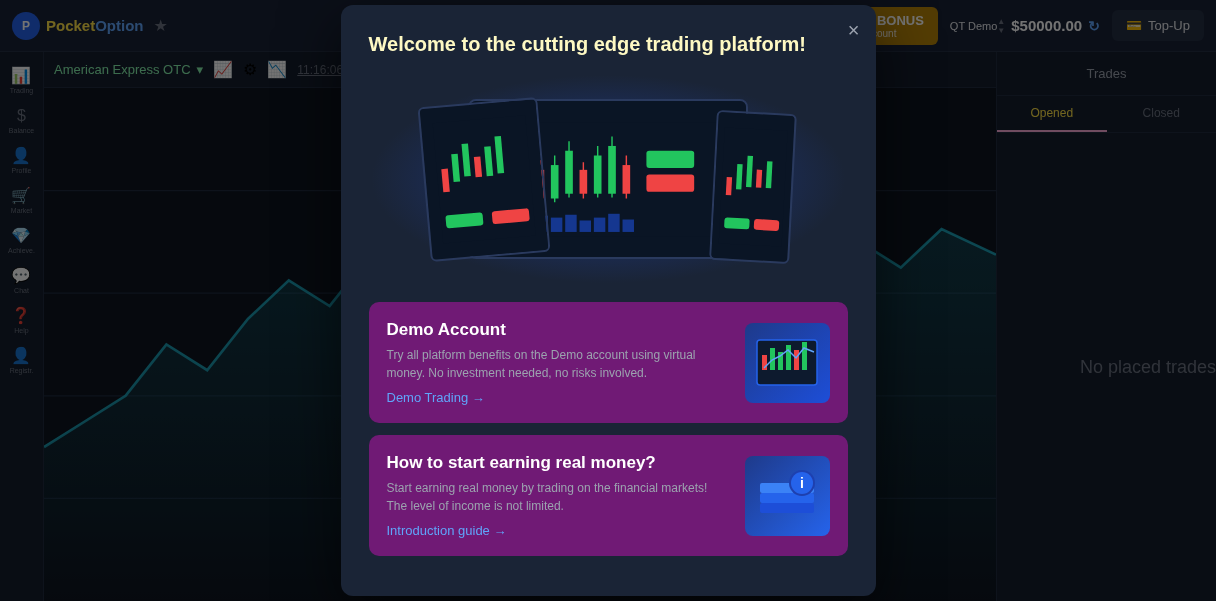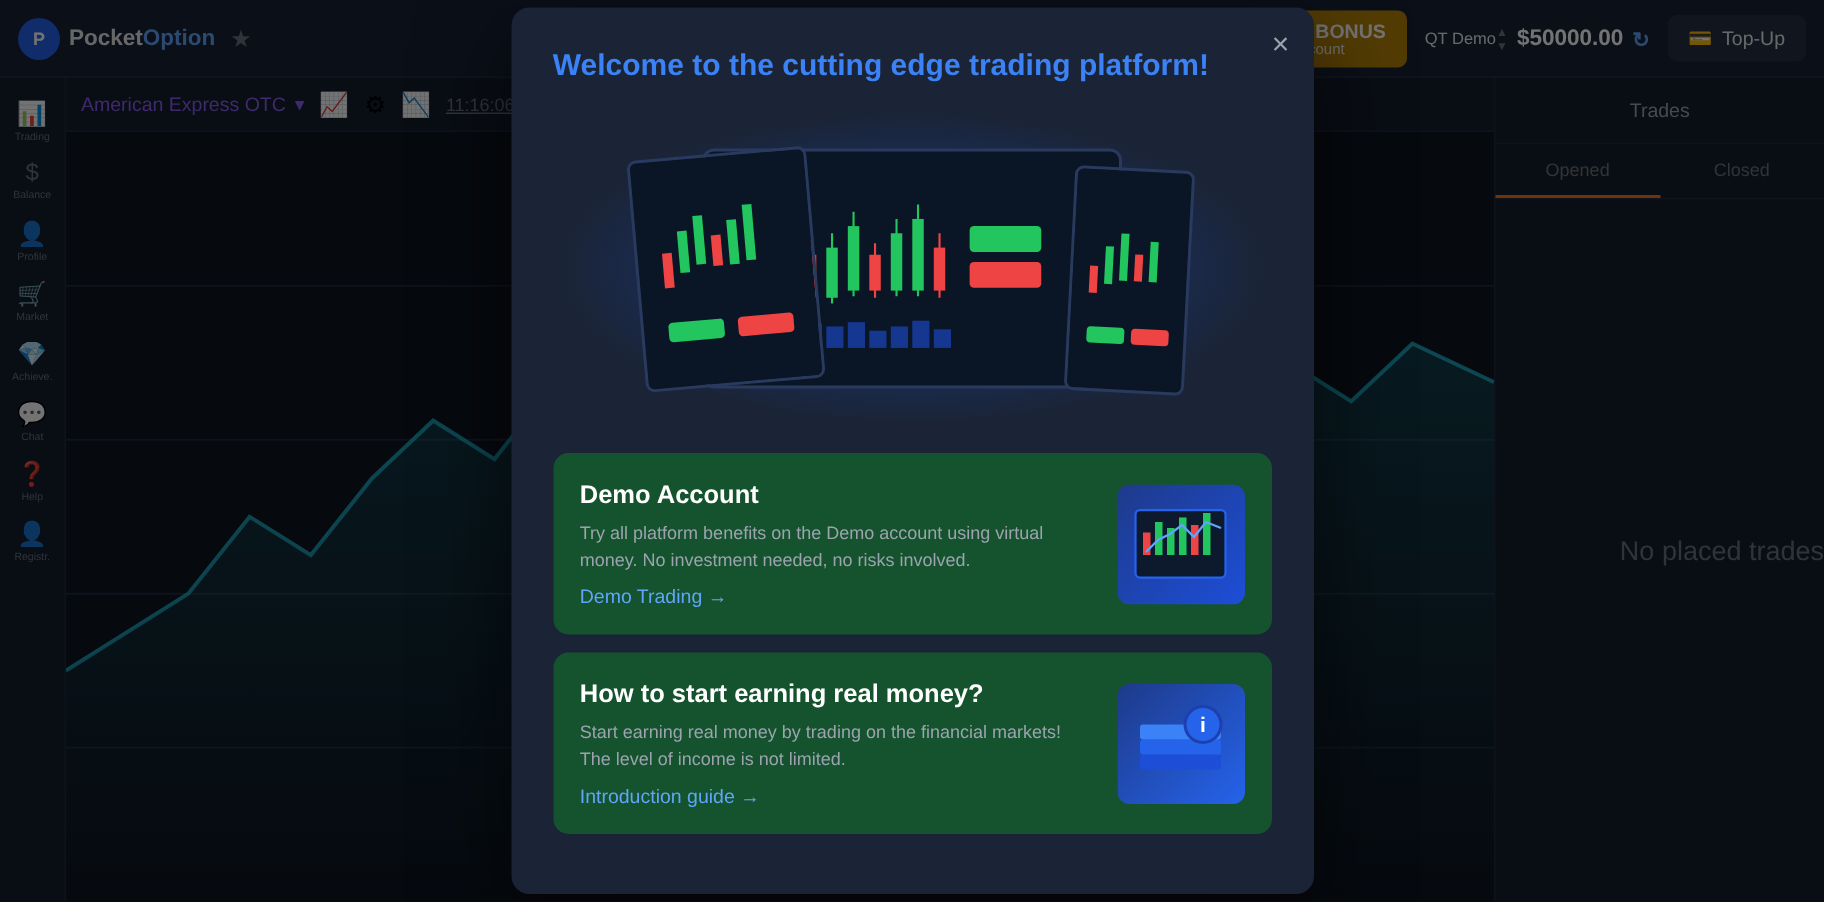--- a/index.html
+++ b/index.html
@@ -60,21 +60,21 @@
       font-size: 12px;
     }
 
     .logo-text {
       color: white;
       font-size: 15px;
       font-weight: 600;
     }
 
     .logo-text span {
-      color: #e5e5e5;
+      color: #fde047;
     }
 
     .star-icon {
       color: #6b7280;
       font-size: 16px;
     }
 
     .header-right {
       display: flex;
       align-items: center;
@@ -214,21 +214,21 @@
       align-items: center;
       padding: 0 10px;
       gap: 10px;
       border-bottom: 1px solid #1f2a3e;
     }
 
     .instrument-selector {
       display: flex;
       align-items: center;
       gap: 6px;
-      color: #8b5cf6;
+      color: #86efac;
       font-size: 13px;
       cursor: pointer;
     }
 
     .chart-info {
       color: #6b7280;
       font-size: 12px;
       text-decoration: underline;
     }
 
@@ -262,22 +262,22 @@
     .trades-tab {
       flex: 1;
       padding: 10px;
       text-align: center;
       font-size: 12px;
       color: #6b7280;
       cursor: pointer;
     }
 
     .trades-tab.active {
-      color: #737373;
-      border-bottom: 2px solid #f97316;
+      color: #fde047;
+      border-bottom: 2px solid #f9a8d4;
     }
 
     .no-trades {
       flex: 1;
       display: flex;
       align-items: center;
       justify-content: flex-end;
       color: #6b7280;
       font-size: 18px;
     }
@@ -308,21 +308,21 @@
       top: 14px;
       right: 16px;
       background: none;
       border: none;
       color: #9ca3af;
       font-size: 20px;
       cursor: pointer;
     }
 
     .modal-title {
-      color: #3b82f6;
+      color: #fef9c3;
       font-size: 20px;
       font-weight: 600;
       margin-bottom: 18px;
     }
 
     
     .modal-hero {
       width: 100%;
       height: 210px;
       background: radial-gradient(ellipse at center, #1e3a8a 0%, #1a2436 70%);
@@ -391,21 +391,21 @@
     }
 
     
     .mini-chart {
       width: 90%;
       height: 80%;
     }
 
     
     .modal-card {
-      background: #14532d;
+      background: #701a75;
       border-radius: 10px;
       padding: 18px;
       margin-bottom: 12px;
       display: flex;
       align-items: center;
       gap: 16px;
       cursor: pointer;
       transition: background 0.2s;
     }
 

